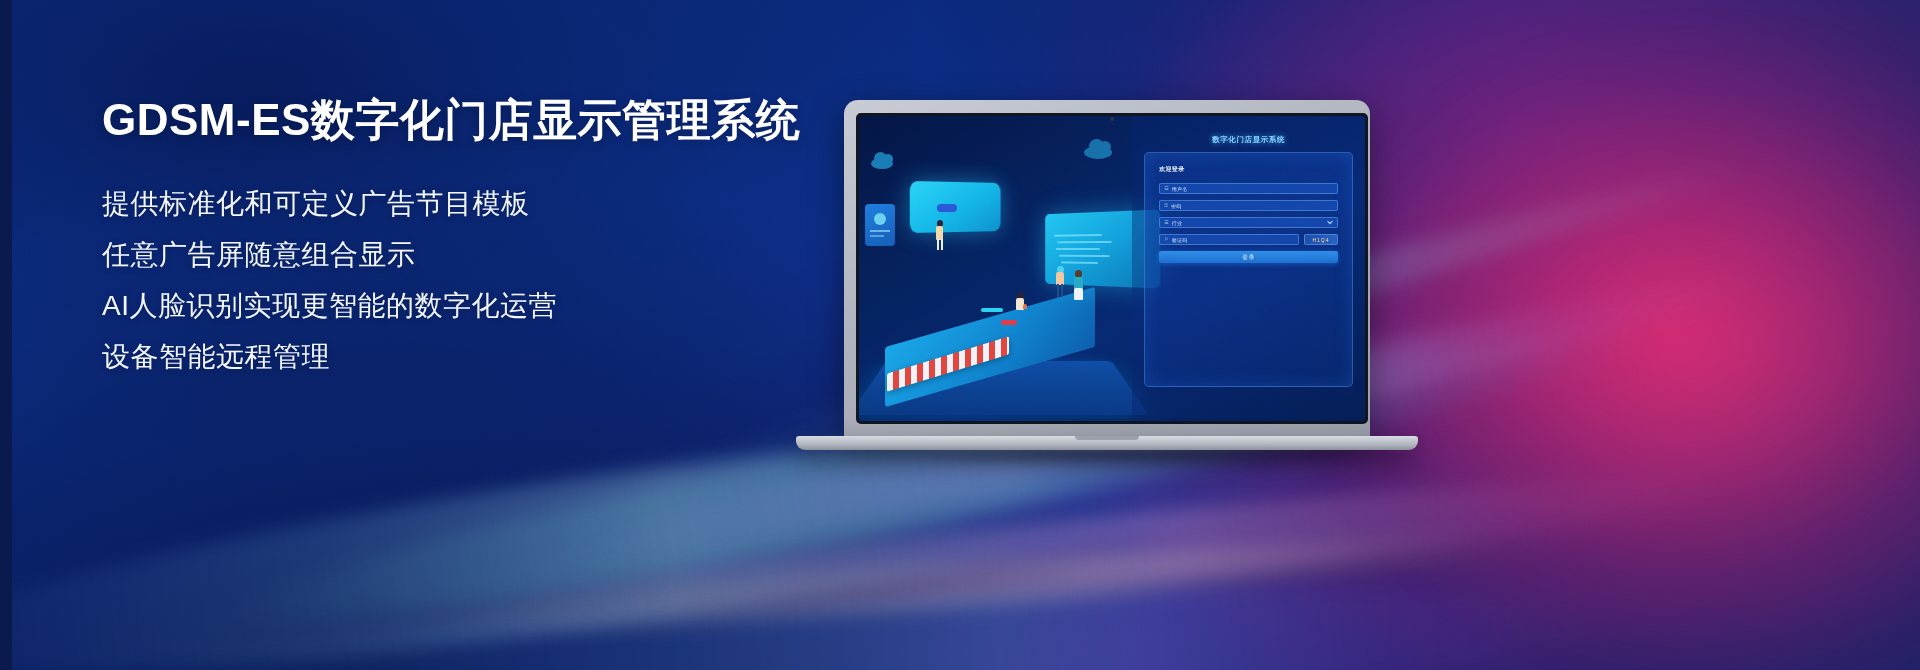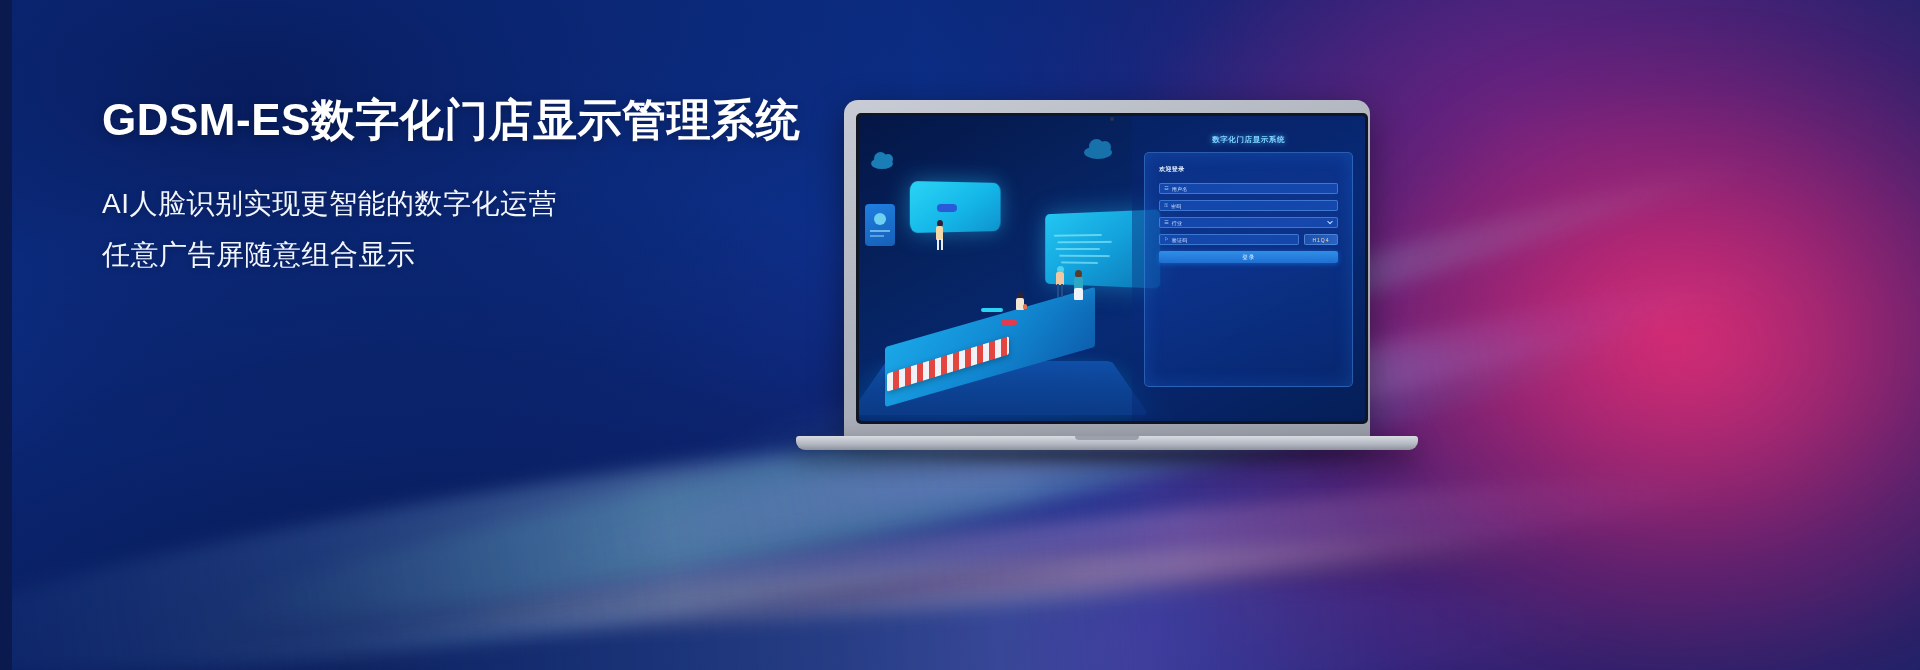--- a/index.html
+++ b/index.html
@@ -287,22 +287,24 @@
     <div class="streak st3"></div>
     <div class="streak st4"></div>
     <div class="streak st5"></div>
     <div class="streak st6"></div>
     <div class="streak st7"></div>
   </div>
 
   <div id="copy">
     <div id="headline">GDSM-ES数字化门店显示管理系统</div>
     <div id="bullets">
+      <div class="bullet">提供标准化和可定义广告节目模板</div>
+      <div class="bullet">任意广告屏随意组合显示</div>
       <div class="bullet">AI人脸识别实现更智能的数字化运营</div>
-      <div class="bullet">任意广告屏随意组合显示</div>
+      <div class="bullet">设备智能远程管理</div>
     </div>
   </div>
 
   <div id="laptop">
     <div id="lid">
       <div id="bezel">
         <div id="webcam"></div>
         <div id="screen">
 
           <div id="illus">

